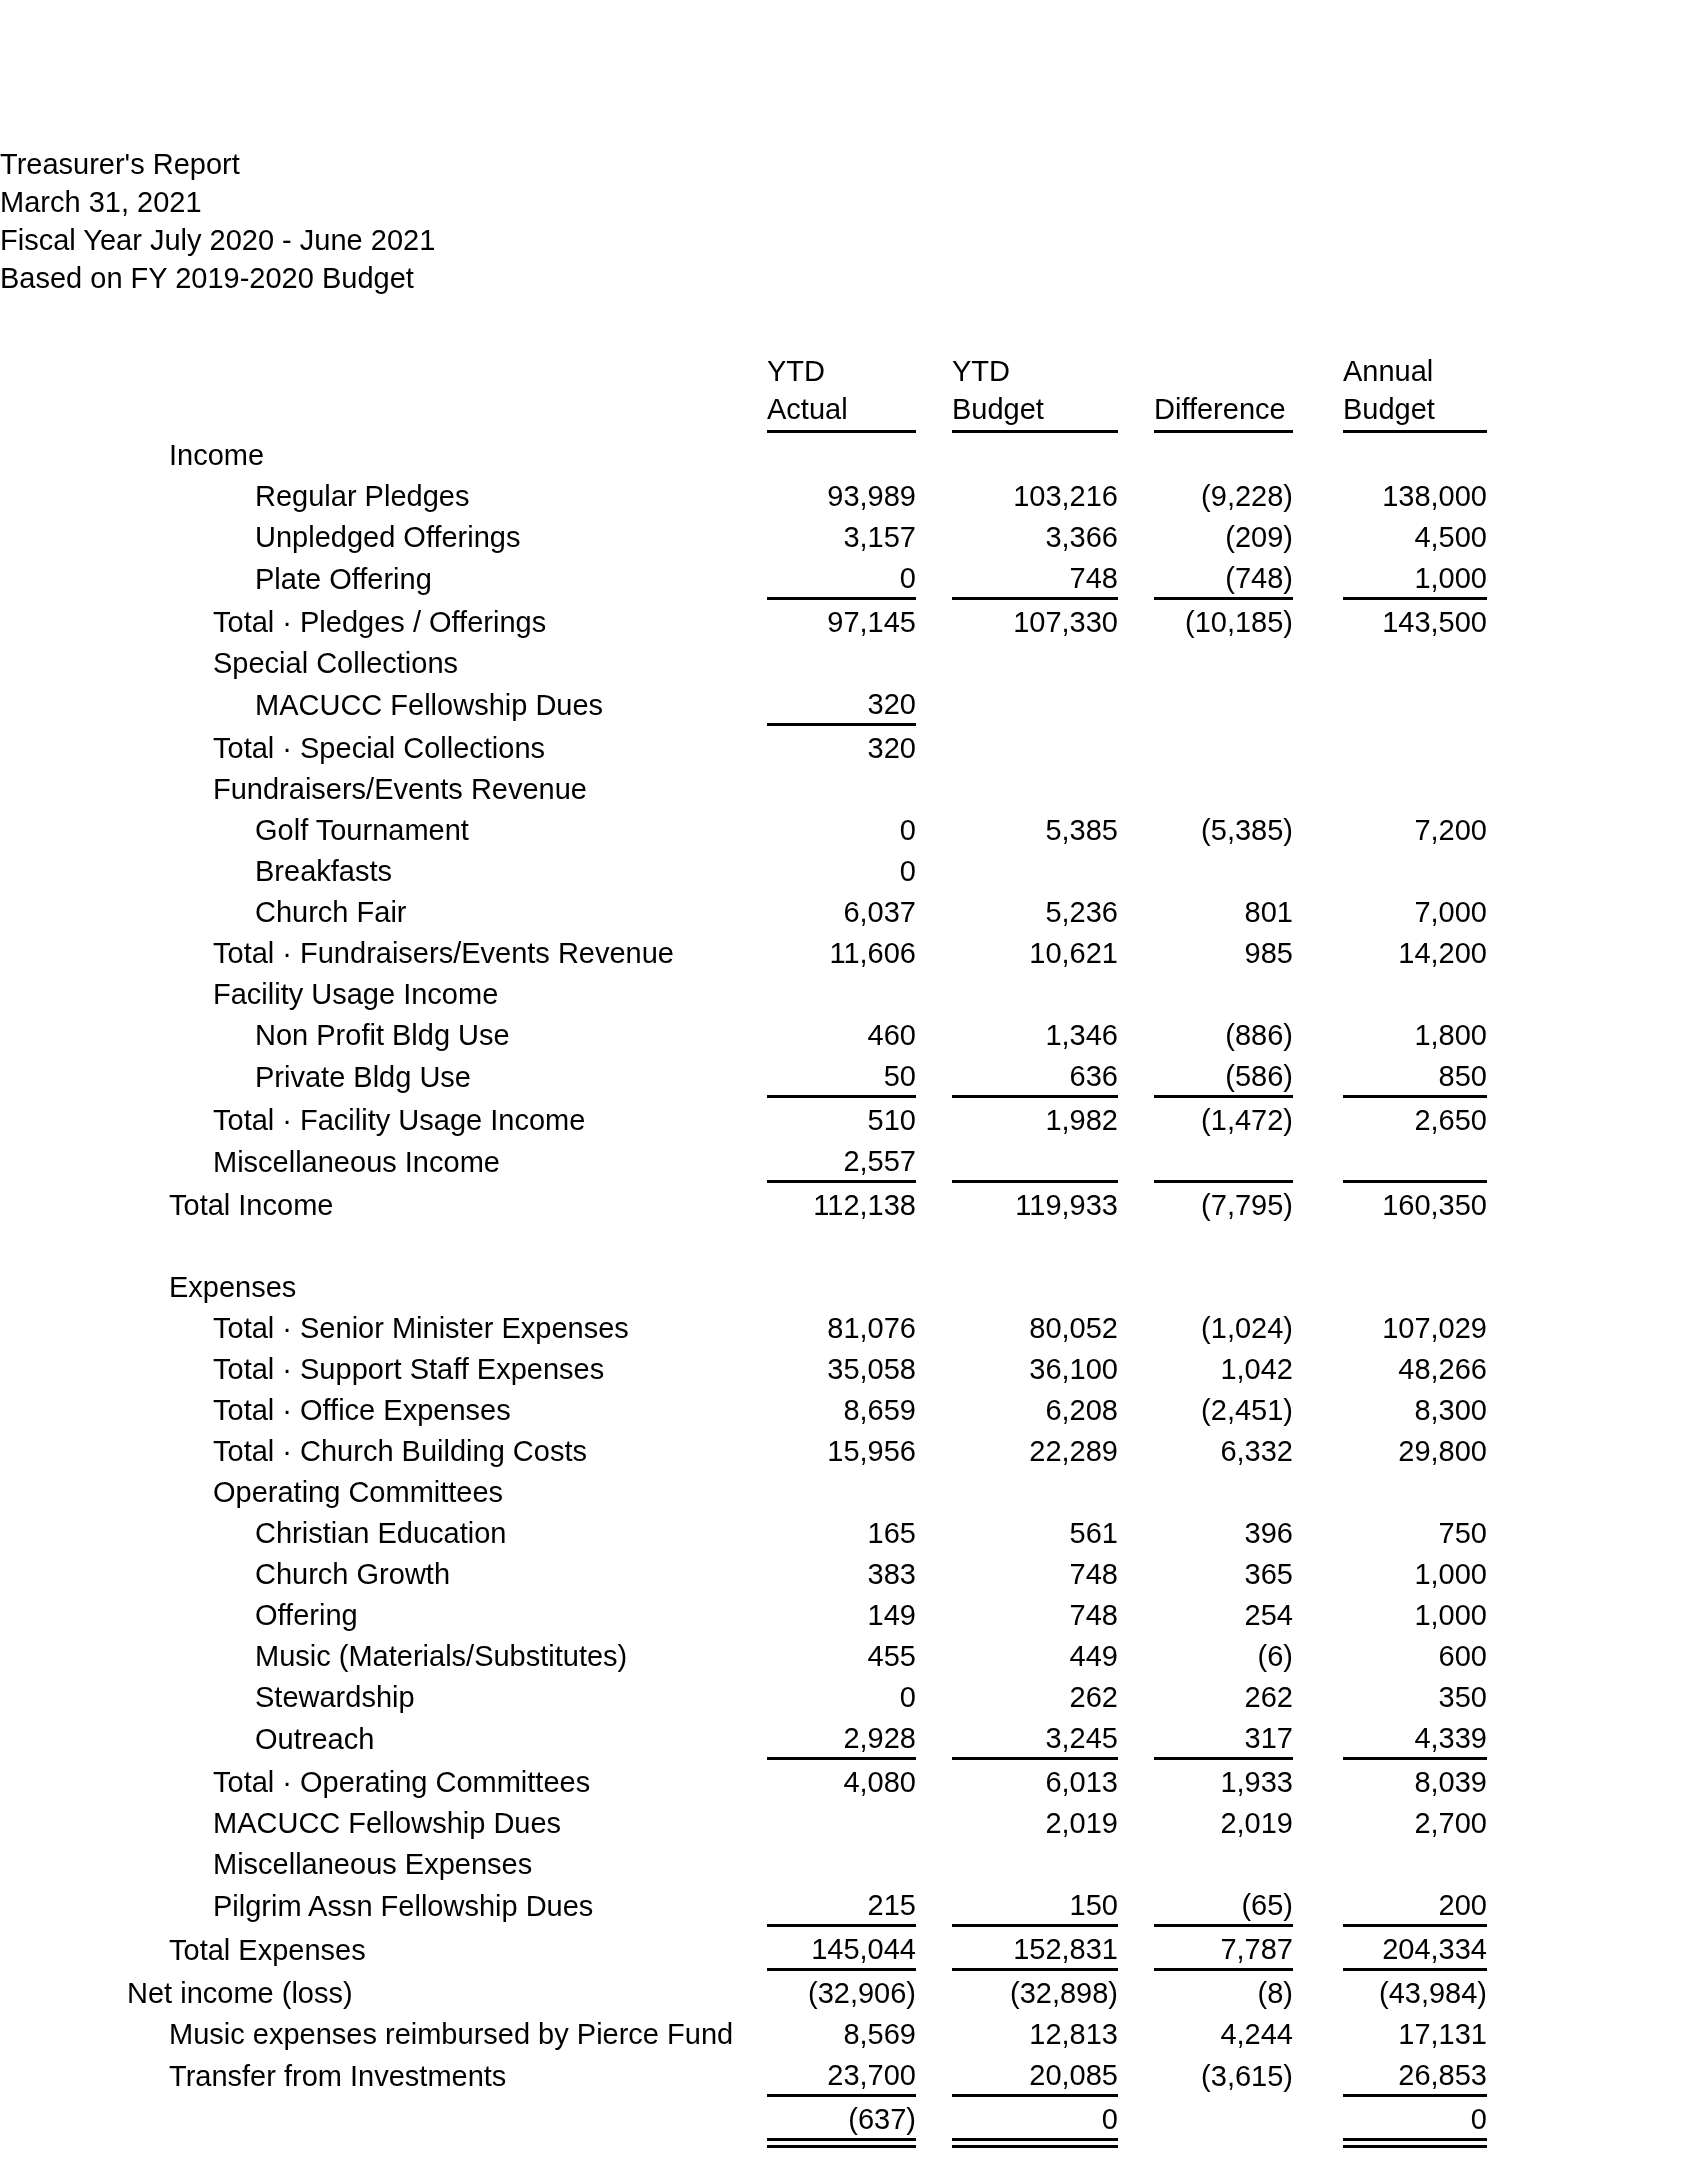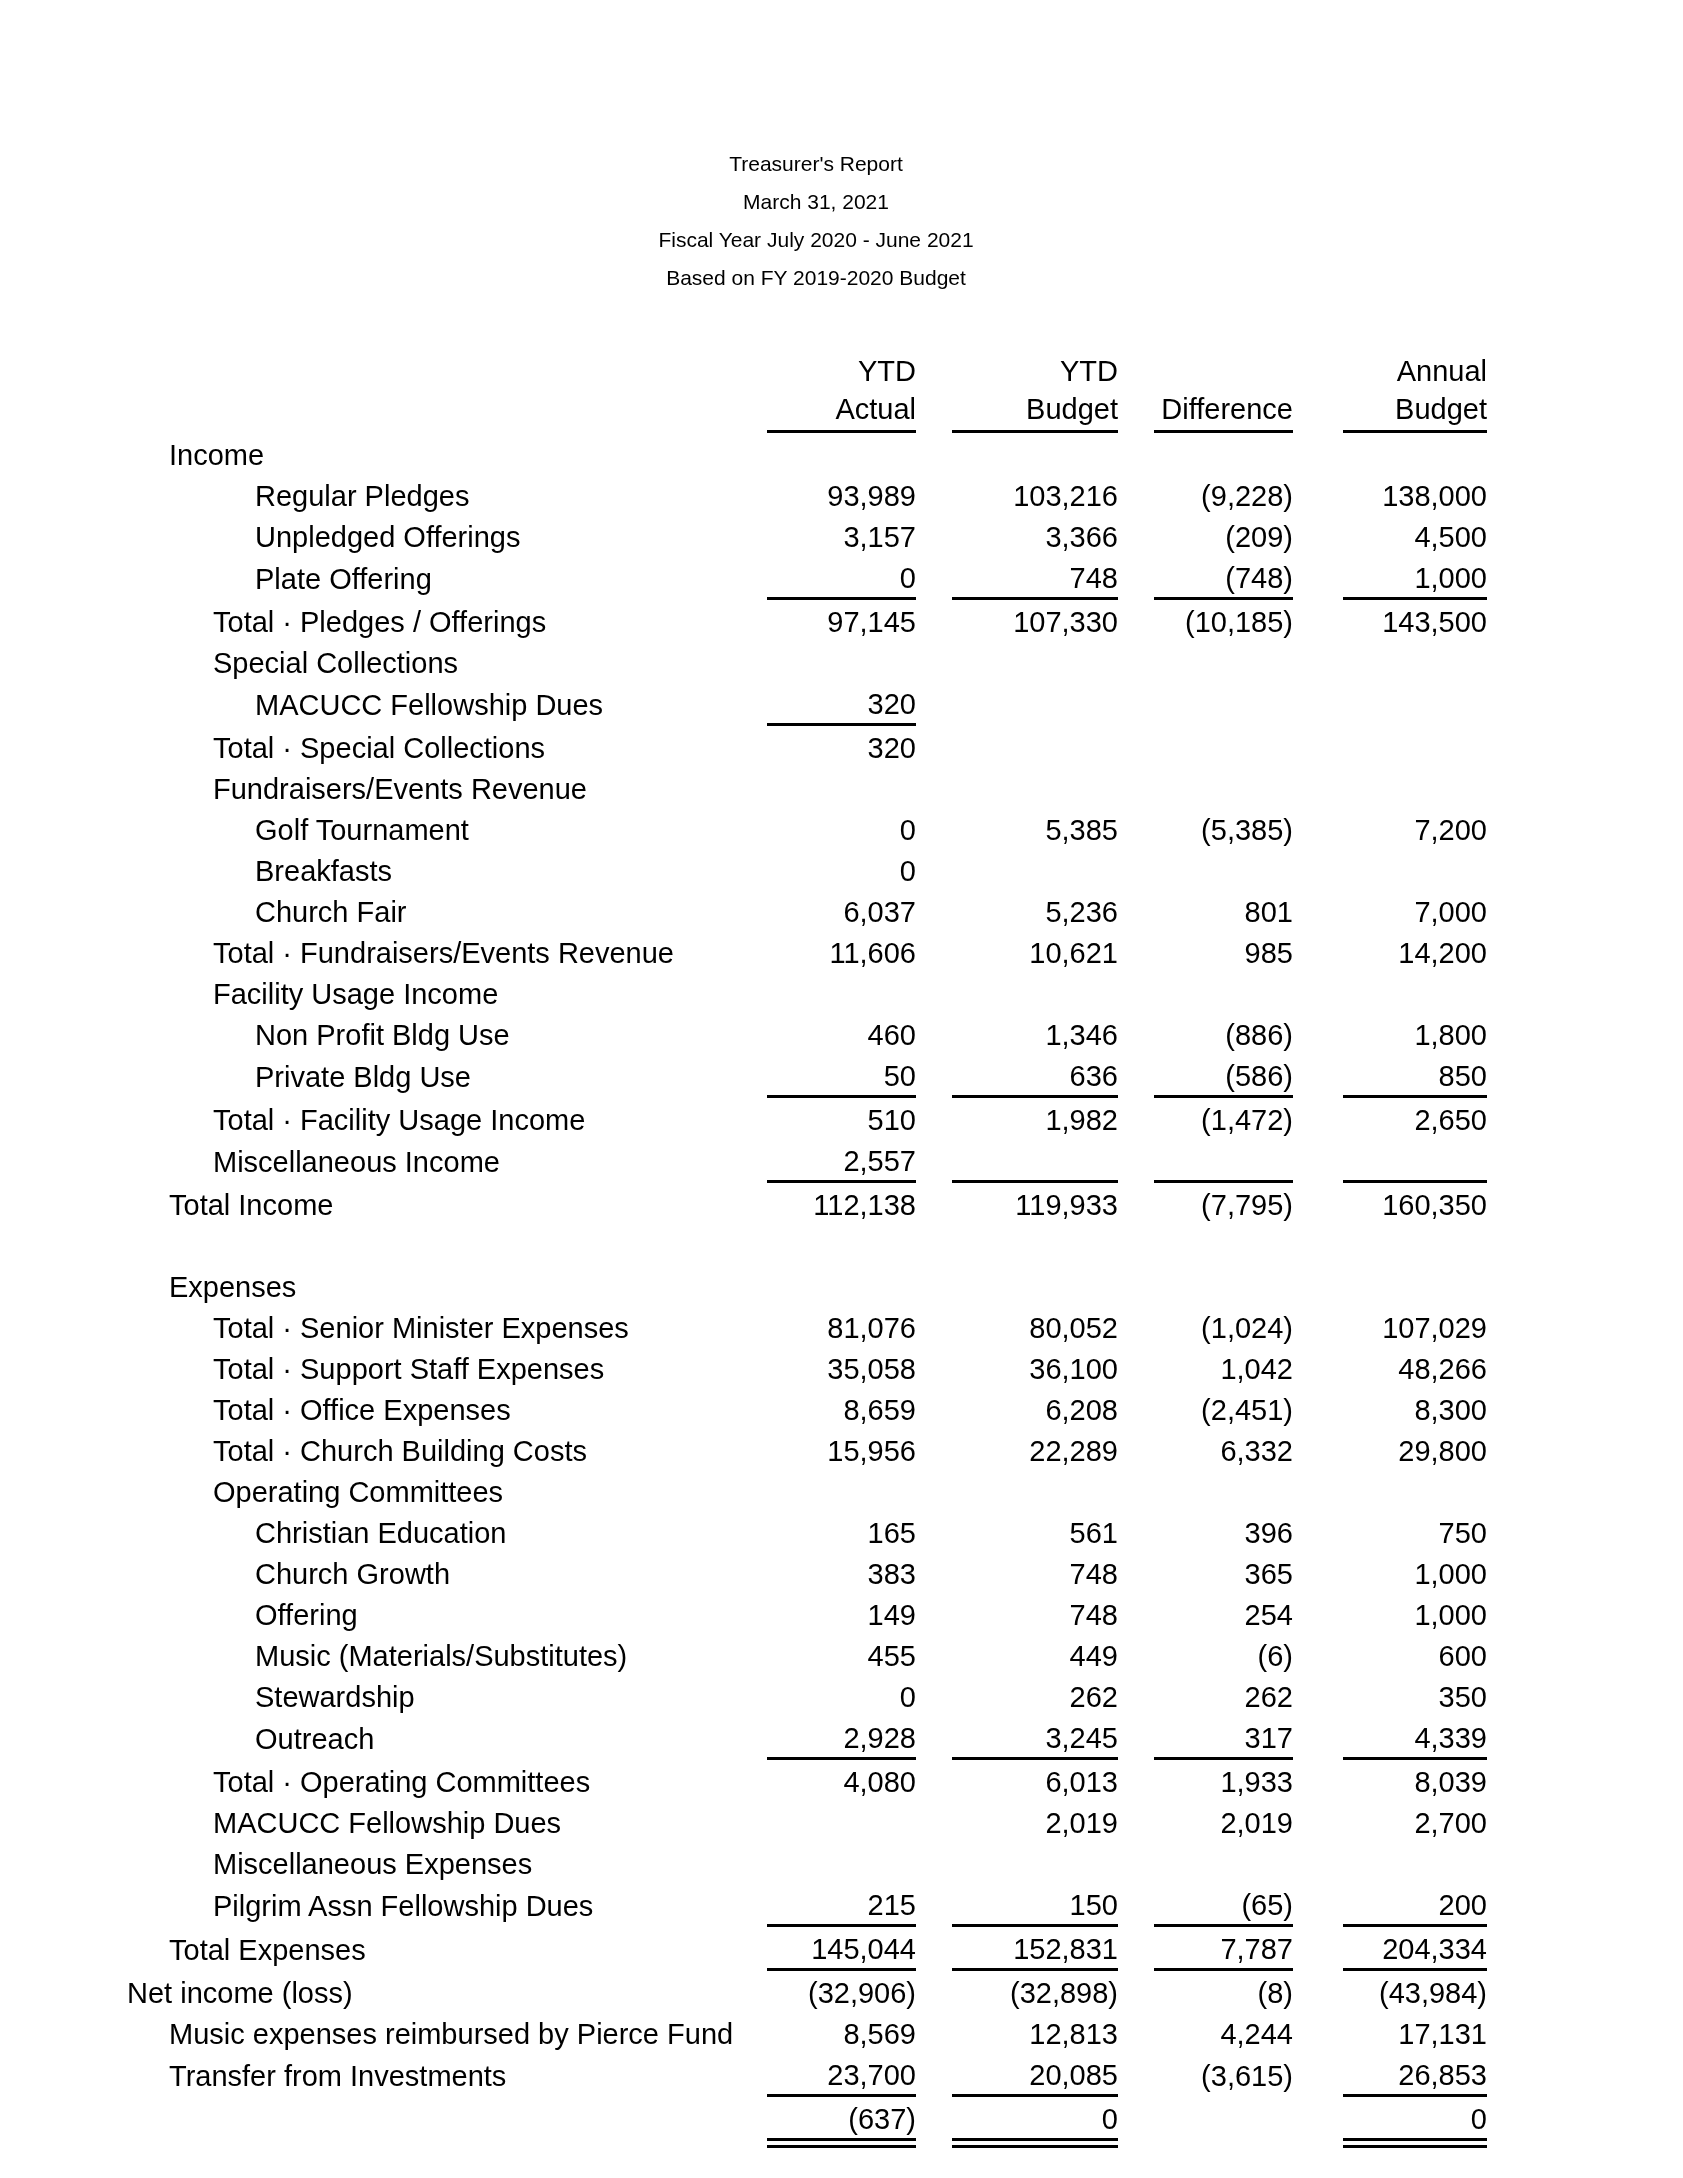--- a/index.html
+++ b/index.html
@@ -8,39 +8,38 @@
     width:1683px; height:2178px;
     background:#ffffff;
     color:#000000;
     font-family:"Liberation Sans", sans-serif;
     box-sizing:border-box;
     padding-top:145px;
     overflow:hidden;
   }
   .title-block {
     width:1632px;
-    text-align:center;
-    font-size:21px;
+    font-size:29px;
     line-height:38px;
   }
   table.report {
     border-collapse:collapse;
     table-layout:fixed;
     margin:53px 0 0 121px;
   }
   table.report td {
     font-size:29px;
     vertical-align:bottom;
     padding:0 0 4px 0;
     overflow:visible;
     white-space:nowrap;
   }
   thead td.top-h   { height:38px; }
   thead td.bot-h   { height:34px; }
-  .hc  { text-align:right; }
+  .hc  { text-align:left; }
   .num { text-align:right; padding-right:8px; }
   tbody td { height:37px; line-height:1.05; }
   .lbl.lv0 { padding-left:6px;margin-top:12px; }
   .lbl.lv1 { padding-left:48px; }
   .lbl.lv2 { padding-left:92px; }
   .lbl.lv3 { padding-left:134px; }
   .u  { border-bottom:3px solid #000000;margin-top:16px; }
   .uu { border-bottom:10px double #000000; }
 </style>
 </head>

